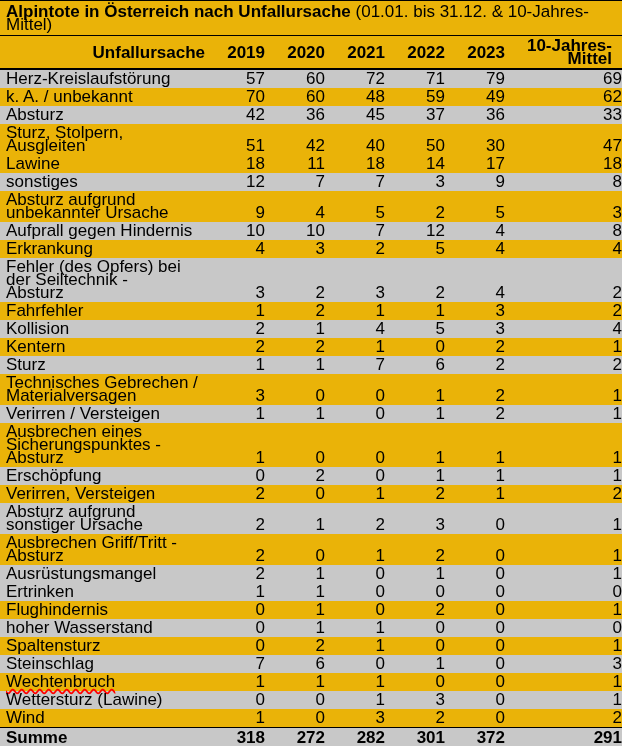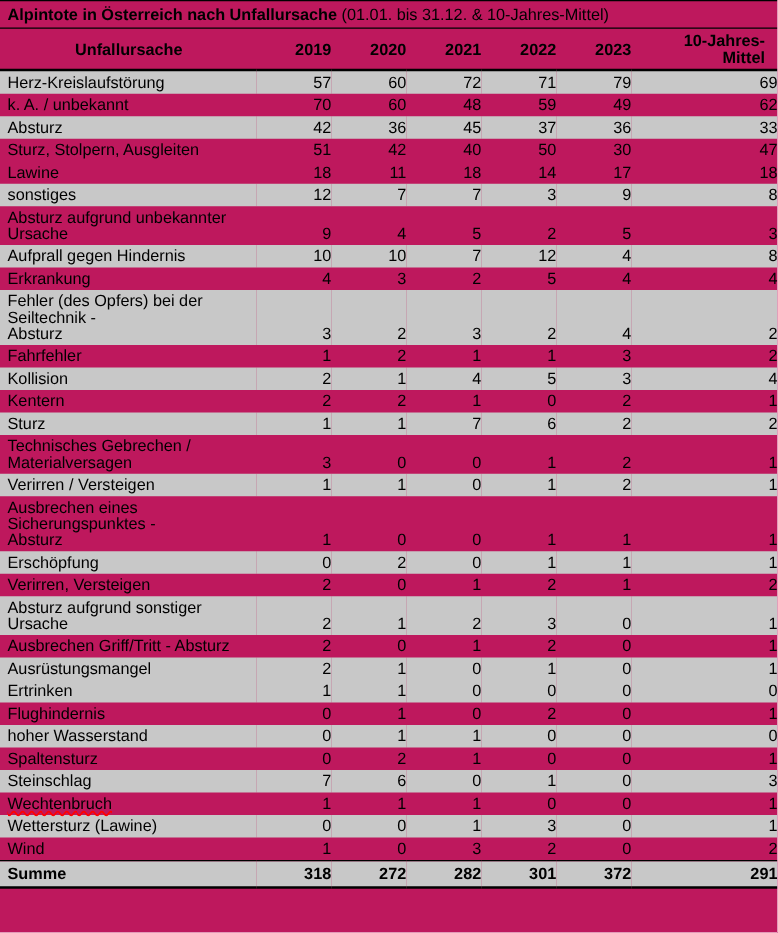--- a/index.html
+++ b/index.html
@@ -1,36 +1,36 @@
 <!DOCTYPE html>
 <html style="--shade: #c8c8c8; --squiggle: #ff0000;"><head>
 <meta charset="utf-8">
 <style>
   html,body{margin:0;padding:0;background:#fff;}
   .page{
     width:622px;height:746px;box-sizing:border-box;overflow:hidden;
-    background:#be185d;color:#000;
+    background:#eab308;color:#000;
     font-family:"Liberation Sans","DejaVu Sans",sans-serif;
-    font-size:13px;line-height:13px;
+    font-size:17px;line-height:13px;
   }
   .title{
     border-top:1px solid #000;border-bottom:1px solid #000;
     padding:4px 6px 4px 6px;
   }
   .title .bold{font-weight:bold;}
   table{width:100%;border-collapse:collapse;table-layout:fixed;}
   col.c-label{width:205px;}
   col.c-year{width:60px;}
   col.c-mittel{width:auto;}
   thead th{
     font-weight:bold;vertical-align:middle;
     border-bottom:2px solid #000;
     padding:3px 0 3px 0;
   }
-  th.label{ text-align:center;padding-left:1px; }
+  th.label{ text-align:right;padding-left:1px; }
   th.num, td.num{ text-align:right; }
   th.last, td.last{ padding-right:10px; white-space:pre-line; }
   td{ vertical-align:bottom; }
   td.label{ padding:2px 4px 3px 6px; white-space:pre-line; }
   td.num{ padding:2px 0 3px 0; }
   tr.shaded{ background:var(--shade,#c8c8c8); }
   tr.summary{
     font-weight:bold;background:var(--shade,#c8c8c8);
     border-top:1px solid #000;border-bottom:2px solid #000;
   }

